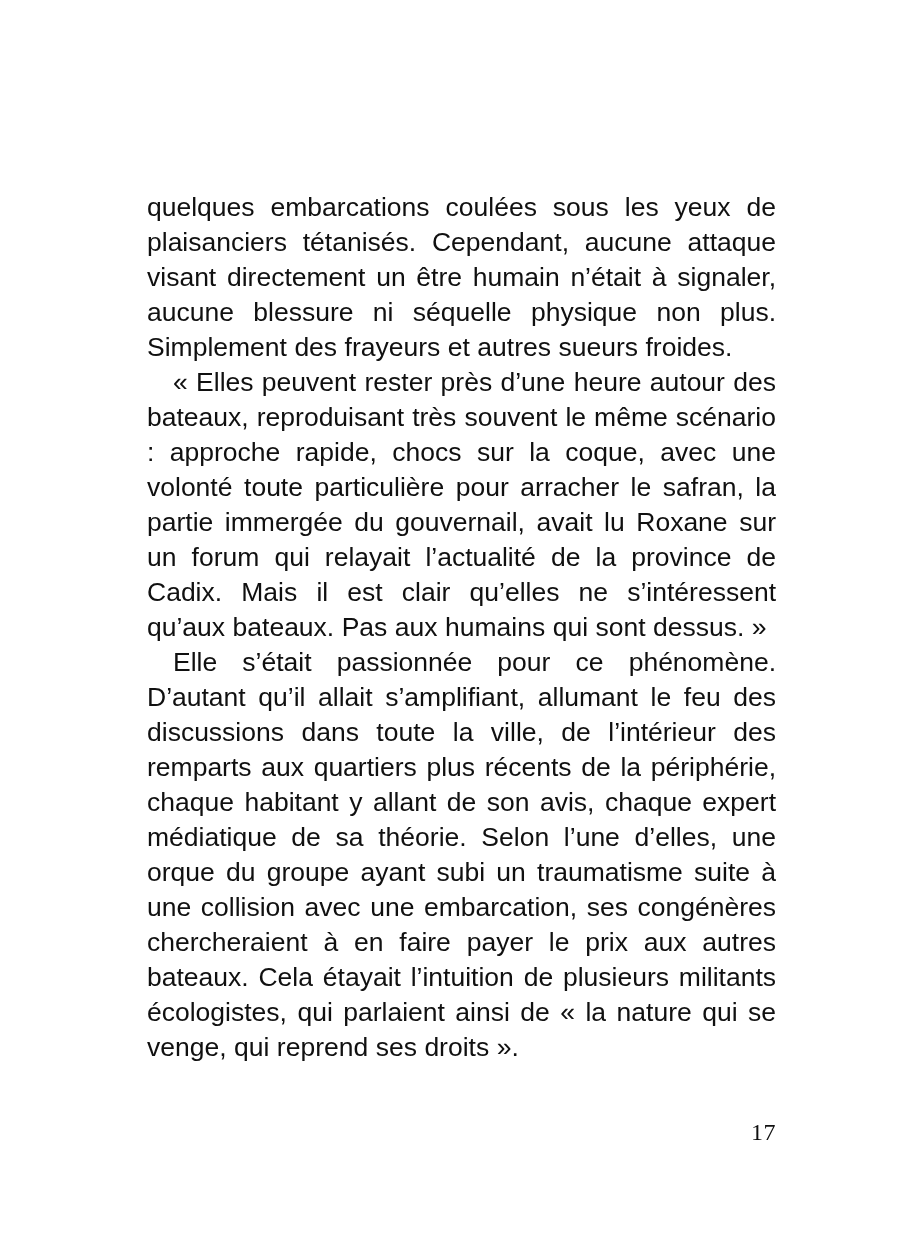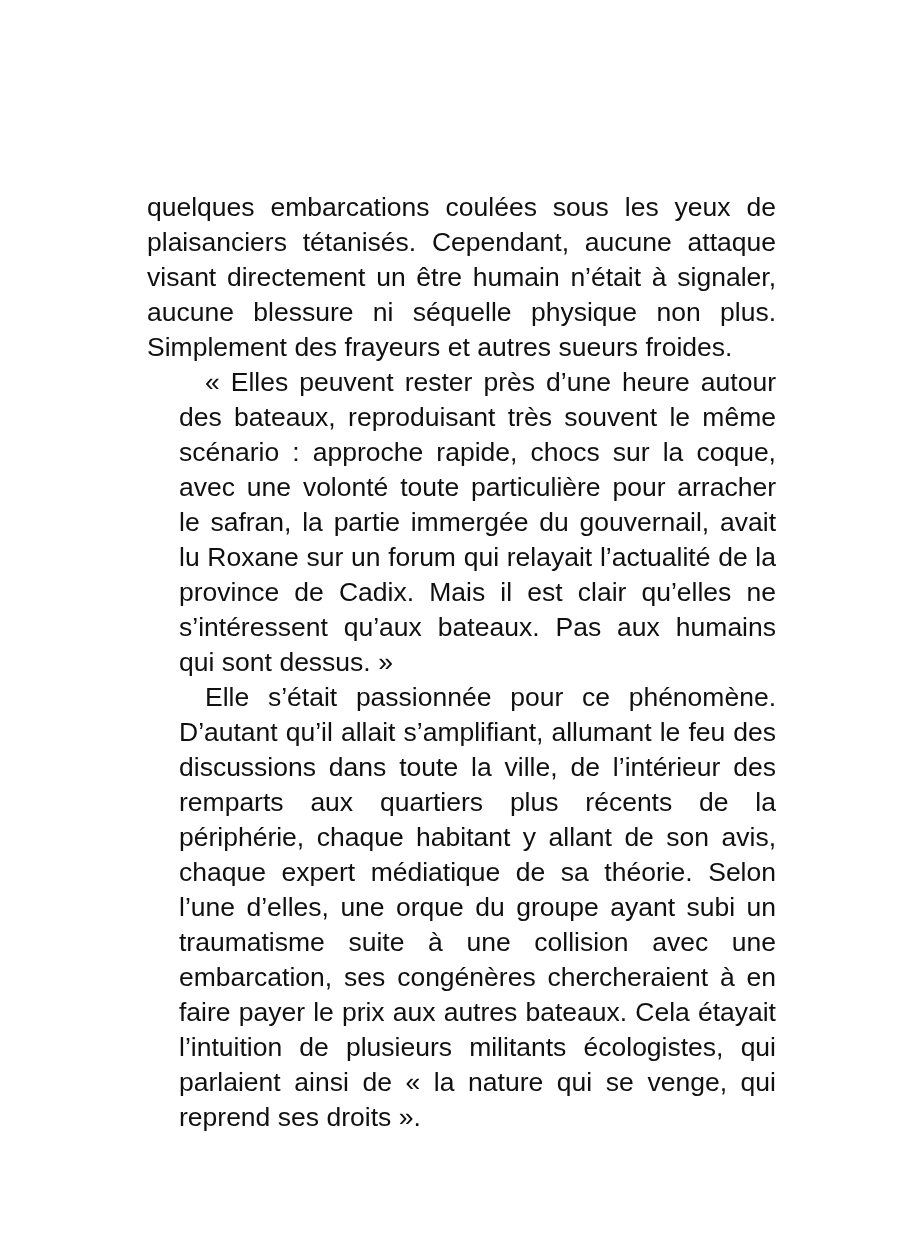--- a/index.html
+++ b/index.html
@@ -33,21 +33,20 @@
     color: #101010;
     text-align: justify;
     text-justify: inter-word;
     hyphens: manual;
     -webkit-hyphens: manual;
     word-spacing: 0.004em;
   }
 
   .para + .para {
     text-indent: 26px;
-    margin-left: 32px;
   }
 
   .para:first-child {
     text-indent: 0;
   }
 
   .folio {
     position: absolute;
     left: 0;
     top: 1118px;
@@ -69,14 +68,15 @@
   <div class="text-block">
 
     <p class="para">quelques embarcations coulées sous les yeux de plaisanciers tétanisés. Cependant, aucune attaque visant directement un être humain n’était à signaler, aucune blessure ni séquelle physique non plus. Simplement des frayeurs et autres sueurs froides.</p>
 
     <p class="para">« Elles peuvent rester près d’une heure autour des bateaux, reproduisant très souvent le même scénario : approche rapide, chocs sur la coque, avec une volonté toute particulière pour arracher le safran, la partie immergée du gouvernail, avait lu Roxane sur un forum qui relayait l’actualité de la province de Cadix. Mais il est clair qu’elles ne s’intéressent qu’aux bateaux. Pas aux humains qui sont dessus. »</p>
 
     <p class="para">Elle s’était passionnée pour ce phénomène. D’autant qu’il allait s’amplifiant, allumant le feu des discussions dans toute la ville, de l’intérieur des remparts aux quartiers plus récents de la périphérie, chaque habitant y allant de son avis, chaque expert médiatique de sa théorie. Selon l’une d’elles, une orque du groupe ayant subi un traumatisme suite à une collision avec une embarcation, ses congénères chercheraient à en faire payer le prix aux autres bateaux. Cela étayait l’intuition de plusieurs militants écologistes, qui parlaient ainsi de « la nature qui se venge, qui reprend ses droits ».</p>
 
   </div>
 
+  <div class="folio">17</div>
 
 </div>
 
 </body></html>

